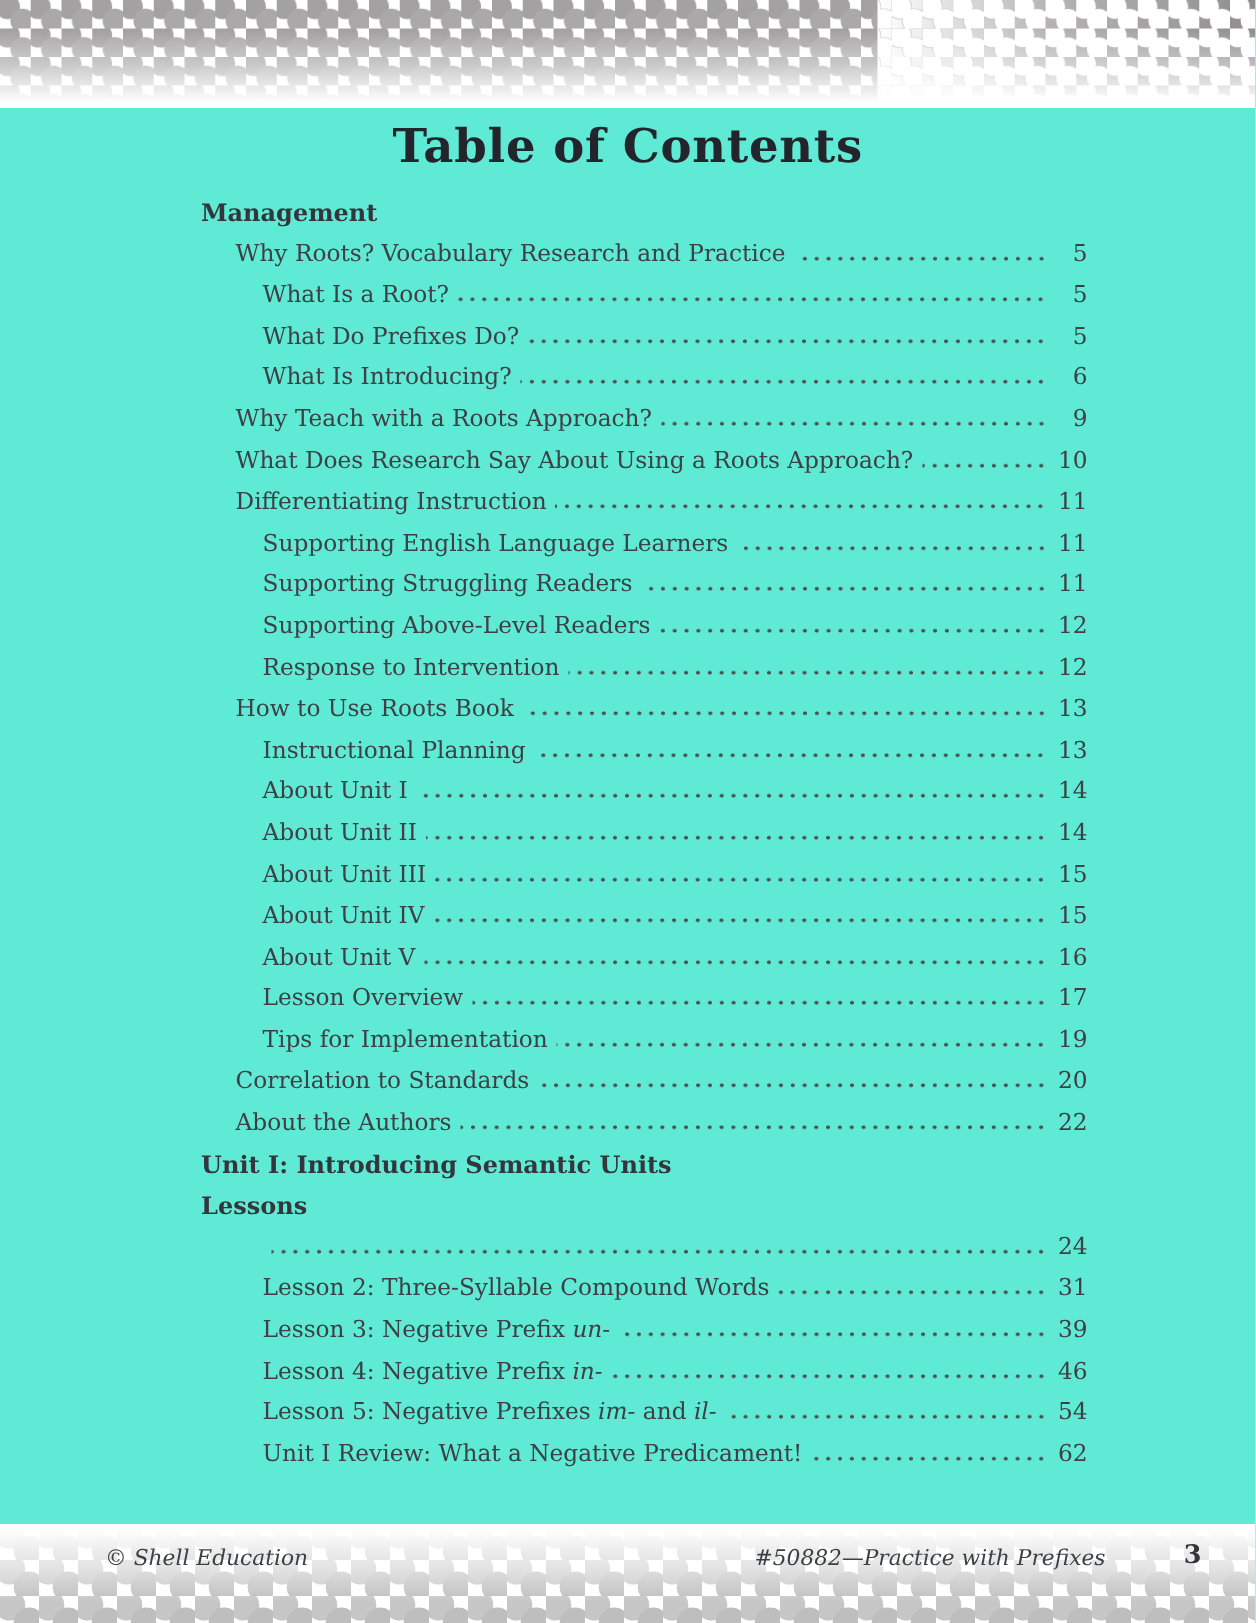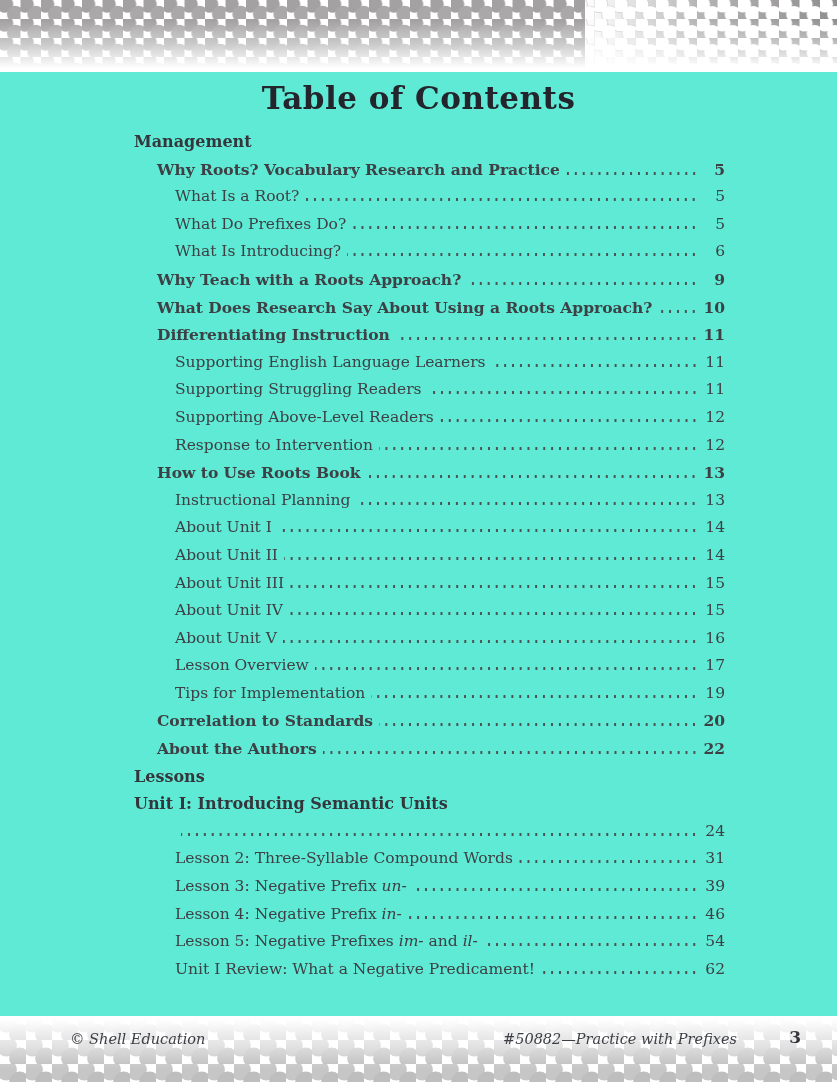--- a/index.html
+++ b/index.html
@@ -30,21 +30,21 @@
   .toc{
     position:absolute;top:132px;left:134px;width:591px;
   }
   .row{
     display:flex;align-items:baseline;
     height:27.6px;
     font-size:15.5px;
     white-space:nowrap;
   }
   .row.heading{font-weight:bold;font-size:16px;color:#35363c;}
-  .row.lvl1{padding-left:23px;font-weight:bold;}
+  .row.lvl1{padding-left:23px;}
   .row.lvl2{padding-left:41px;}
   .label{flex:0 0 auto;}
   .label em{font-style:italic;}
   .leader{
     flex:1 1 auto;
     height:3px;
     margin:0 5px 0 6px;
     background-image:radial-gradient(circle 1.2px at center, var(--leader-dot) 1.1px, rgba(0,0,0,0) 1.35px);
     background-size:7.9px 3px;
     background-repeat:repeat-x;
@@ -224,24 +224,24 @@
         <span class="label"><span>Correlation to Standards</span></span>
         <span class="leader"></span>
         <span class="pg">20</span>
       </div>
       <div class="row lvl1">
         <span class="label"><span>About the Authors</span></span>
         <span class="leader"></span>
         <span class="pg">22</span>
       </div>
       <div class="row heading">
+        <span class="label"><span>Unit I: Introducing Semantic Units</span></span>
+      </div>
+      <div class="row heading">
         <span class="label"><span>Lessons</span></span>
-      </div>
-      <div class="row heading">
-        <span class="label"><span>Unit I: Introducing Semantic Units</span></span>
       </div>
       <div class="row lvl2">
         <span class="leader"></span>
         <span class="pg">24</span>
       </div>
       <div class="row lvl2">
         <span class="label"><span>Lesson 2: Three-Syllable Compound Words</span></span>
         <span class="leader"></span>
         <span class="pg">31</span>
       </div>

